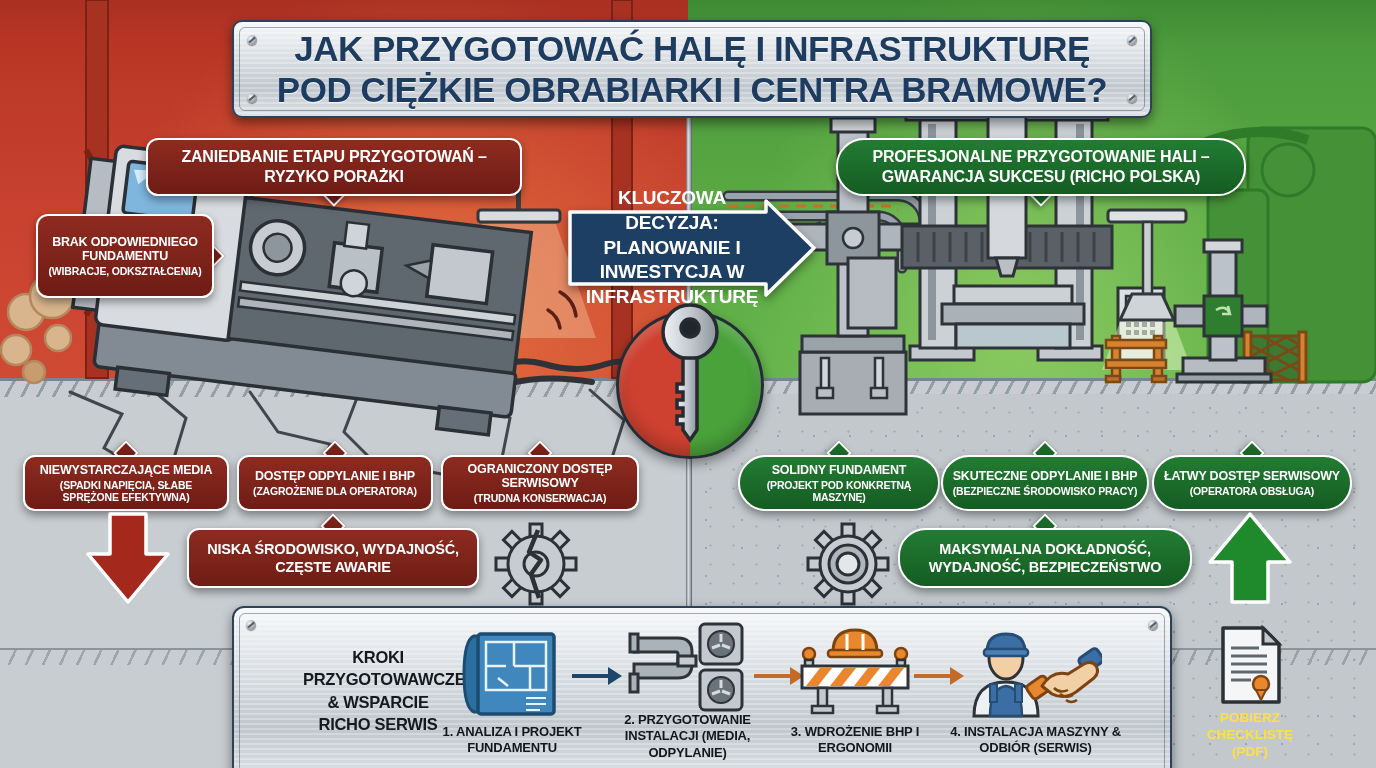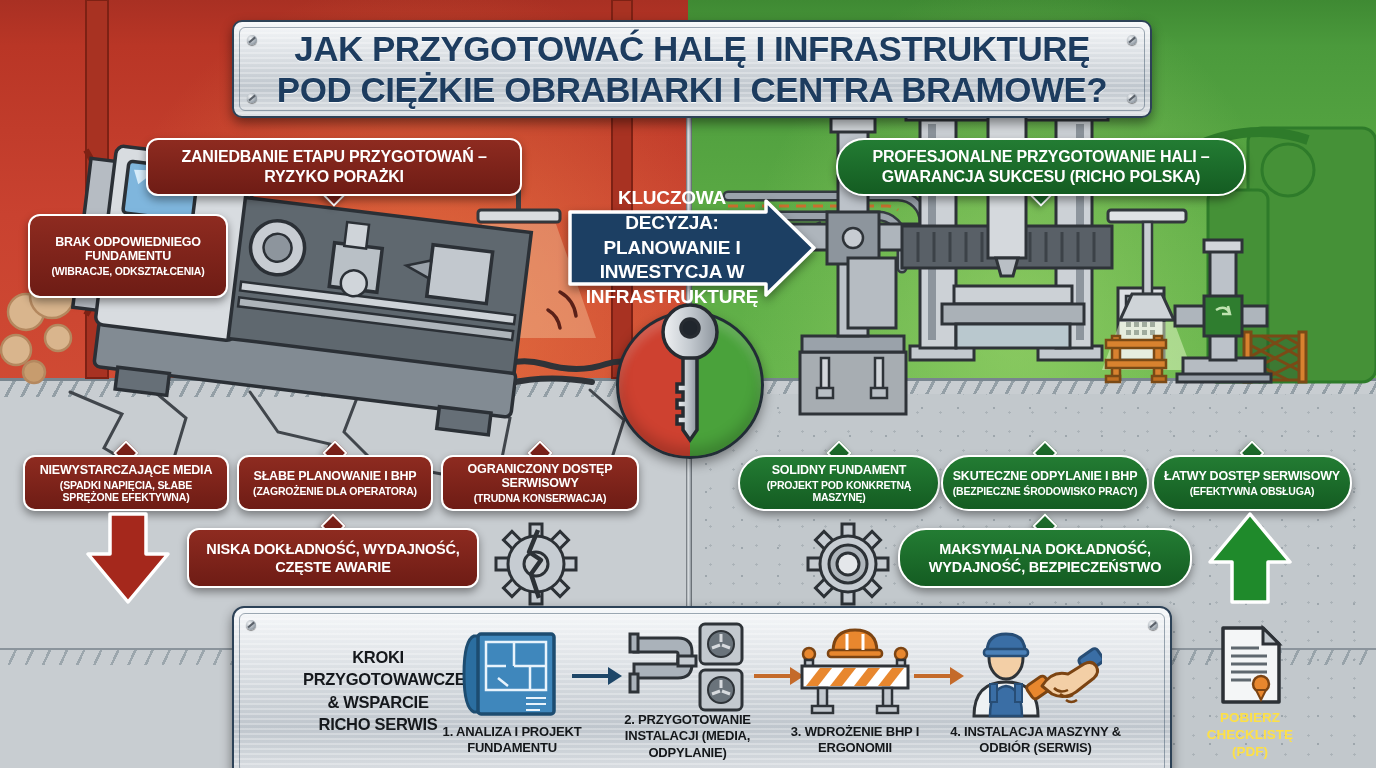--- a/index.html
+++ b/index.html
@@ -274,48 +274,48 @@
   </svg>
 
   <div class="abs divider"></div>
 
   <div class="diamond red abs" style="left:325px;top:185px"></div>
   <div class="abox red" style="left:146px;top:138px;width:376px;height:58px">
     <div class="hdr">ZANIEDBANIE ETAPU PRZYGOTOWAŃ – RYZYKO PORAŻKI</div>
   </div>
 
   <div class="diamond red abs" style="left:203px;top:247px"></div>
-  <div class="abox red" style="left:28px;top:214px;width:200px;height:84px">
+  <div class="abox red" style="left:36px;top:214px;width:178px;height:84px">
     <div class="bt">BRAK ODPOWIEDNIEGO FUNDAMENTU</div>
     <div class="bs">(WIBRACJE, ODKSZTAŁCENIA)</div>
   </div>
 
   <div class="diamond red abs" style="left:117px;top:444px"></div>
   <div class="abox red" style="left:23px;top:455px;width:206px;height:56px">
     <div class="bt">NIEWYSTARCZAJĄCE MEDIA</div>
     <div class="bs">(SPADKI NAPIĘCIA, SŁABE SPRĘŻONE EFEKTYWNA)</div>
   </div>
   <div class="diamond red abs" style="left:326px;top:444px"></div>
   <div class="abox red" style="left:237px;top:455px;width:196px;height:56px">
-    <div class="bt">SŁABE PLANOWANIE I BHP</div>
+    <div class="bt">DOSTĘP ODPYLANIE I BHP</div>
     <div class="bs">(ZAGROŻENIE DLA OPERATORA)</div>
   </div>
   <div class="diamond red abs" style="left:531px;top:444px"></div>
   <div class="abox red" style="left:441px;top:455px;width:198px;height:56px">
     <div class="bt">OGRANICZONY DOSTĘP SERWISOWY</div>
     <div class="bs">(TRUDNA KONSERWACJA)</div>
   </div>
 
   <svg class="abs" style="left:82px;top:512px" width="92" height="92" viewBox="0 0 92 92">
     <polygon points="28,2 64,2 64,42 86,42 46,90 6,42 28,42" fill="#a5281c" stroke="#fff" stroke-width="3.5" stroke-linejoin="round"></polygon>
   </svg>
 
   <div class="diamond red abs" style="left:324px;top:517px"></div>
   <div class="abox red" style="left:187px;top:528px;width:292px;height:60px">
-    <div class="sum">NISKA DOKŁADNOŚĆ, WYDAJNOŚĆ, CZĘSTE AWARIE</div>
+    <div class="sum">NISKA ŚRODOWISKO, WYDAJNOŚĆ, CZĘSTE AWARIE</div>
   </div>
 
   <svg class="abs" style="left:492px;top:520px" width="88" height="88" viewBox="0 0 88 88">
     <g transform="translate(44,44)">
       <g fill="#c6ccd2" stroke="#2c3136" stroke-width="3">
         <g>
           <rect x="-6" y="-40" width="12" height="16"></rect>
           <rect x="-6" y="-40" width="12" height="16" transform="rotate(45)"></rect>
           <rect x="-6" y="-40" width="12" height="16" transform="rotate(90)"></rect>
           <rect x="-6" y="-40" width="12" height="16" transform="rotate(135)"></rect>
@@ -363,21 +363,21 @@
     <div class="bs">(PROJEKT POD KONKRETNĄ MASZYNĘ)</div>
   </div>
   <div class="diamond green abs" style="left:1036px;top:444px"></div>
   <div class="abox green" style="left:941px;top:455px;width:208px;height:56px">
     <div class="bt">SKUTECZNE ODPYLANIE I BHP</div>
     <div class="bs">(BEZPIECZNE ŚRODOWISKO PRACY)</div>
   </div>
   <div class="diamond green abs" style="left:1243px;top:444px"></div>
   <div class="abox green" style="left:1152px;top:455px;width:200px;height:56px">
     <div class="bt">ŁATWY DOSTĘP SERWISOWY</div>
-    <div class="bs">(EFEKTYWNA OBSŁUGA)</div>
+    <div class="bs">(OPERATORA OBSŁUGA)</div>
   </div>
 
   <svg class="abs" style="left:804px;top:520px" width="88" height="88" viewBox="0 0 88 88">
     <g transform="translate(44,44)">
       <g fill="#c6ccd2" stroke="#2c3136" stroke-width="3">
         <g>
           <rect x="-6" y="-40" width="12" height="16"></rect>
           <rect x="-6" y="-40" width="12" height="16" transform="rotate(45)"></rect>
           <rect x="-6" y="-40" width="12" height="16" transform="rotate(90)"></rect>
           <rect x="-6" y="-40" width="12" height="16" transform="rotate(135)"></rect>

